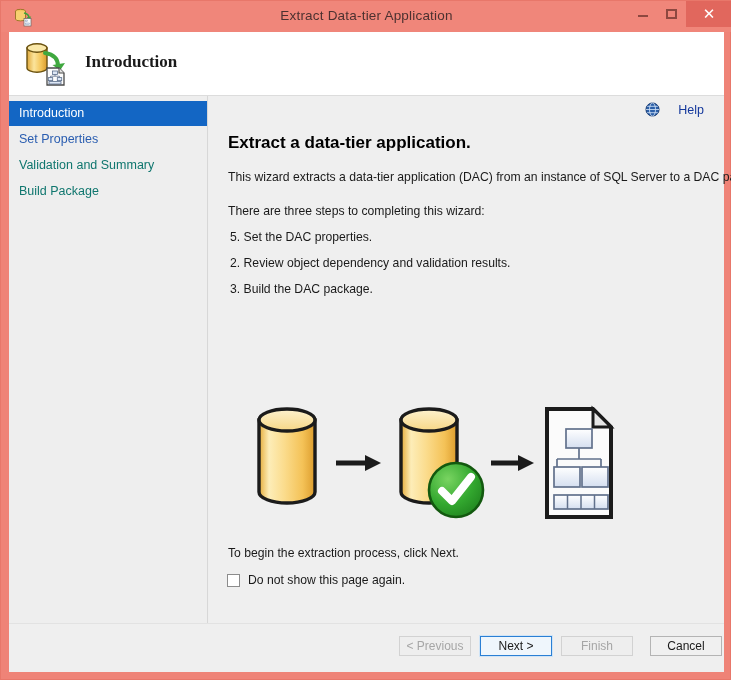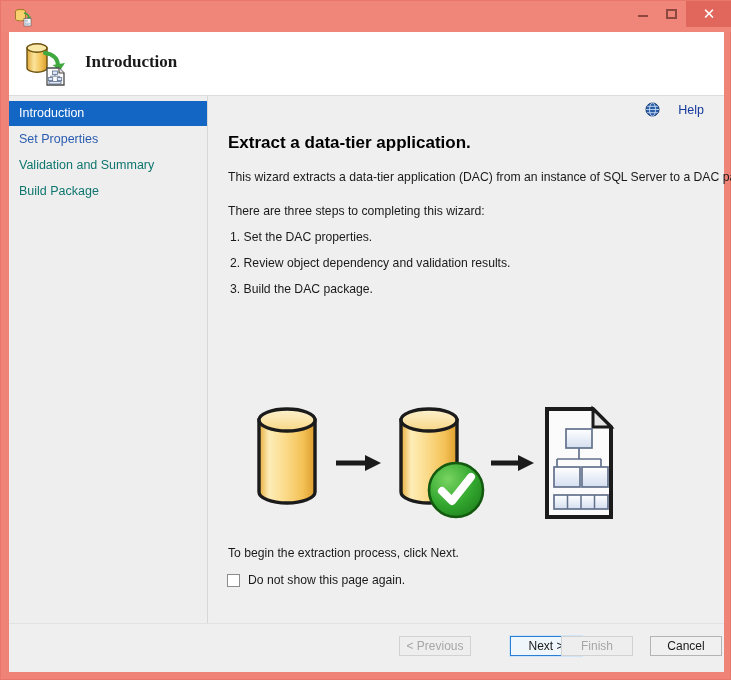--- a/index.html
+++ b/index.html
@@ -255,39 +255,40 @@
     color: #a6a6a6;
     border-color: #d2d2d2;
     background: #eeeeee;
   }
   .btn.focus {
     border: 1px solid #2a7fd4;
     background: #eff6fc;
     outline: 1px solid #cfe4f7;
   }
   #btn-prev   { left: 390px; }
-  #btn-next   { left: 471px; margin-left: 30px; }
+  #btn-next   { left: 471px; }
   #btn-finish { left: 552px; }
   #btn-cancel { left: 641px; }
 </style>
 </head>
 <body>
 
 <div class="window">
 
   <div class="titlebar">
     <svg class="title-icon" viewBox="0 0 20 20">
       <ellipse cx="7.5" cy="4.2" rx="5" ry="1.9" fill="#f2c65c" stroke="#8a6a18" stroke-width="0.8"></ellipse>
       <path d="M2.5 4.2 L2.5 12 a5 1.9 0 0 0 10 0 L12.5 4.2" fill="#f7d070" stroke="#8a6a18" stroke-width="0.8"></path>
       <path d="M11 6 q5 1 5 5" stroke="#3aa33a" stroke-width="1.6" fill="none"></path>
       <polygon points="16.5,12.5 13.6,10.2 18.2,9.6" fill="#3aa33a"></polygon>
       <rect x="11" y="11.5" width="7" height="7.5" fill="#fafafa" stroke="#666" stroke-width="0.7"></rect>
       <rect x="12.3" y="13" width="2.2" height="1.6" fill="#d6e2f2" stroke="#7d8fae" stroke-width="0.4"></rect>
       <rect x="12.3" y="16" width="4.4" height="1.5" fill="#d6e2f2" stroke="#7d8fae" stroke-width="0.4"></rect>
     </svg>
+    <div class="title-text">Extract Data-tier Application</div>
     <div class="win-btns">
       <div class="win-btn">
         <div class="min-bar"></div>
       </div>
       <div class="win-btn">
         <div class="max-sq"></div>
       </div>
       <div class="win-btn close">
         <div class="close-x">✕</div>
       </div>
@@ -345,21 +346,21 @@
           <circle cx="8" cy="8" r="7" fill="#2b5fa8" stroke="#1b3d73" stroke-width="1"></circle>
           <ellipse cx="8" cy="8" rx="3.2" ry="7" fill="none" stroke="#cfe0f5" stroke-width="0.9"></ellipse>
           <path d="M1 8 H15 M2.3 4.6 H13.7 M2.3 11.4 H13.7" stroke="#cfe0f5" stroke-width="0.9" fill="none"></path>
         </svg>
         <span>Help</span>
       </div>
 
       <div class="content-heading">Extract a data-tier application.</div>
       <div class="content-para p-intro">This wizard extracts a data-tier application (DAC) from an instance of SQL Server to a DAC package.</div>
       <div class="content-para p-steps">There are three steps to completing this wizard:</div>
-      <div class="content-para p-s1">1. Set the DAC properties.</div>
+      <div class="content-para p-s1">5. Set the DAC properties.</div>
       <div class="content-para p-s2">2. Review object dependency and validation results.</div>
       <div class="content-para p-s3">3. Build the DAC package.</div>
 
       <svg class="illustration" viewBox="0 0 370 125">
         <defs>
           <linearGradient id="dbg" x1="0" y1="0" x2="1" y2="0">
             <stop offset="0%" stop-color="#e5ab38"></stop>
             <stop offset="18%" stop-color="#fdedb8"></stop>
             <stop offset="45%" stop-color="#fbdc8d"></stop>
             <stop offset="78%" stop-color="#f4c257"></stop>

